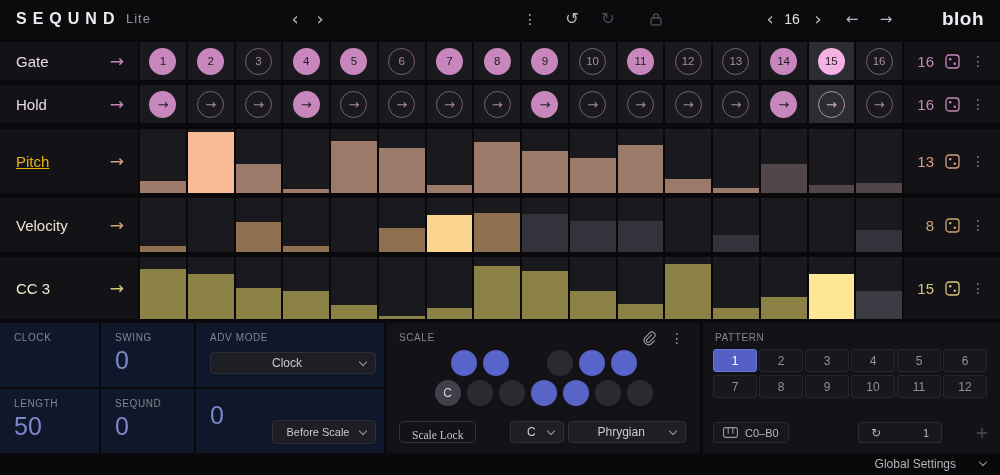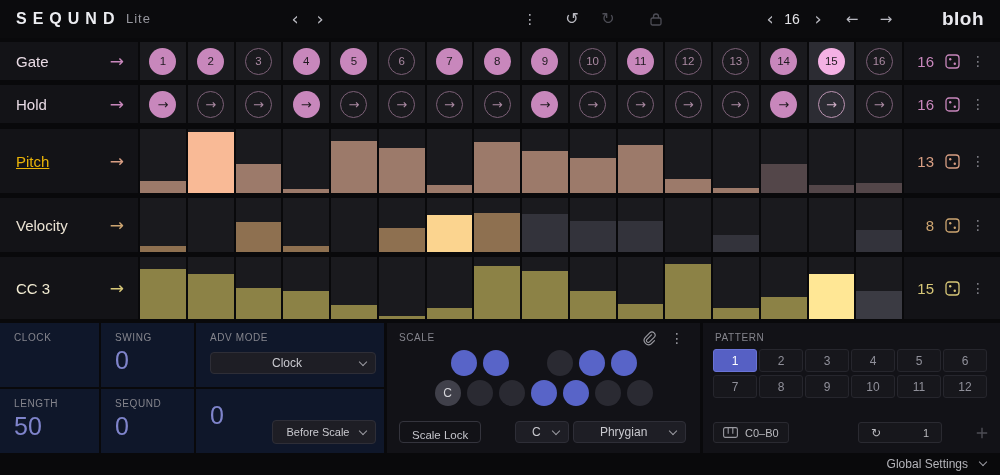--- a/index.html
+++ b/index.html
@@ -68,41 +68,41 @@
   .scale-kebab { position:absolute; right:16px; top:7px; font-size:14px; color:#9a9aa1;
                  font-family:"DejaVu Sans",sans-serif; }
   .scale-keys { position:absolute; left:50%; transform:translateX(-50%); top:27px; width:218px; height:58px; }
   .note-circle { position:absolute; width:26px; height:26px; border-radius:50%; display:flex;
                  align-items:center; justify-content:center; font-size:12px; color:#d4d4d9; }
   .note-circle.active { background:var(--blue); }
   .note-circle.inactive { background:#2a2a32; }
   .note-circle.root { background:#40404a; }
   .scale-footer { position:absolute; left:12px; right:14px; bottom:10px; display:flex; align-items:center; }
   .scale-lock-btn { background:transparent; border:1px solid #34343d; border-radius:4px; height:22px;
-                    padding:7px 12px; font-size:11.5px; color:#c4c4cb; font-family:Liberation Sans, sans-serif; }
+                    padding:7px 12px; font-size:11.5px; color:#c4c4cb; font-family:Liberation Serif, serif; }
   .root-dd { margin-left:34px; width:54px; }
   .scale-dd { margin-left:4px; flex:1; }
 
   .panel-pattern { left:703px; width:297px; }
   .pattern-grid { position:absolute; left:10px; top:26px; display:grid;
                   grid-template-columns:repeat(6,44px); gap:3px 2px; }
   .pattern-cell { height:23px; background:#17171c; border:1px solid #26262d; border-radius:3px;
                   display:flex; align-items:center; justify-content:center; font-size:12px; color:#90909a; }
   .pattern-cell.selected { background:var(--pattern-sel); border-color:#6a74d6; color:#fff; }
   .pattern-footer { position:absolute; left:10px; right:12px; bottom:10px; display:flex; align-items:center; }
   .pf-box { height:21px; background:#17171c; border:1px solid #2a2a31; border-radius:3px; display:flex;
             align-items:center; padding:0 9px; gap:7px; font-size:11px; color:#bababf; }
   .kb-icon { display:flex; color:#9a9aa1; }
   .rep-icon { font-size:12px; font-family:"DejaVu Sans",sans-serif; color:#bababf; }
   .repeat-box { margin-left:auto; width:84px; justify-content:space-between; padding:0 12px; }
   .plus-icon { margin-left:34px; color:#4d4d55; display:flex; }
 
   .bottombar { position:absolute; left:0; top:453px; width:1000px; height:22px; background:#09090b; }
   .global-settings { position:absolute; right:14px; top:0; height:22px; display:flex; align-items:center;
-                     gap:12px; font-size:12px; color:#b4b4ba; }
+                     gap:24px; font-size:12px; color:#b4b4ba; }
   .global-settings .chev { margin-left:0; margin-top:-4px; }
 </style>
 </head>
 <body>
 
 <div class="app">
 
   <header class="topbar">
     <span class="logo">SEQUND</span>
     <span class="logo-lite">Lite</span>

